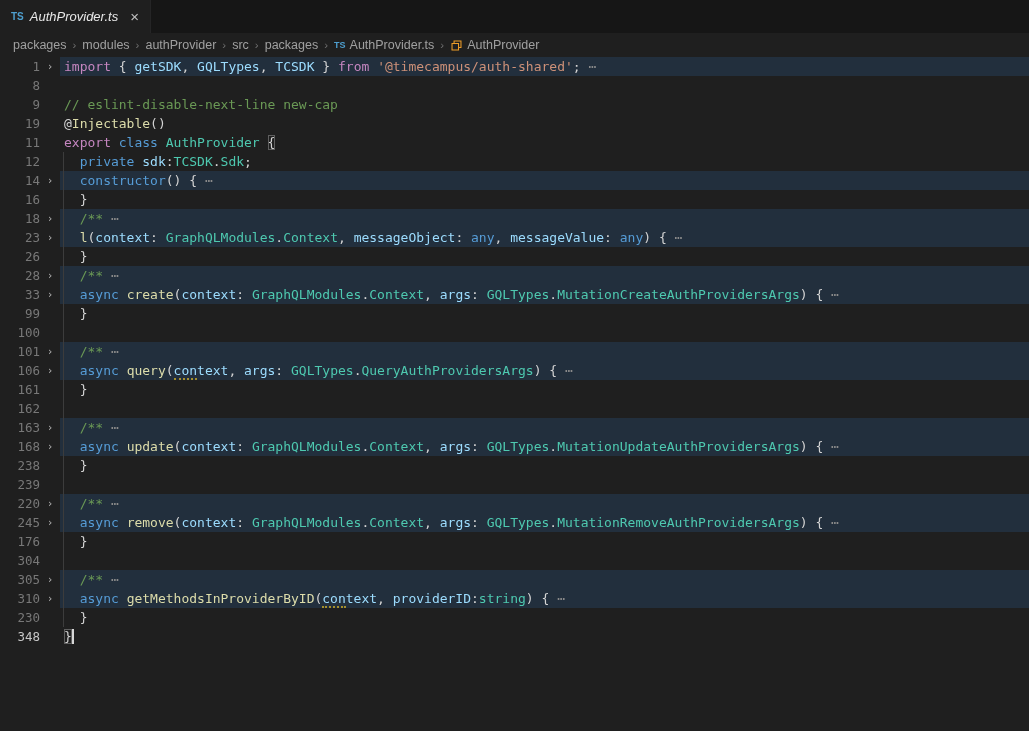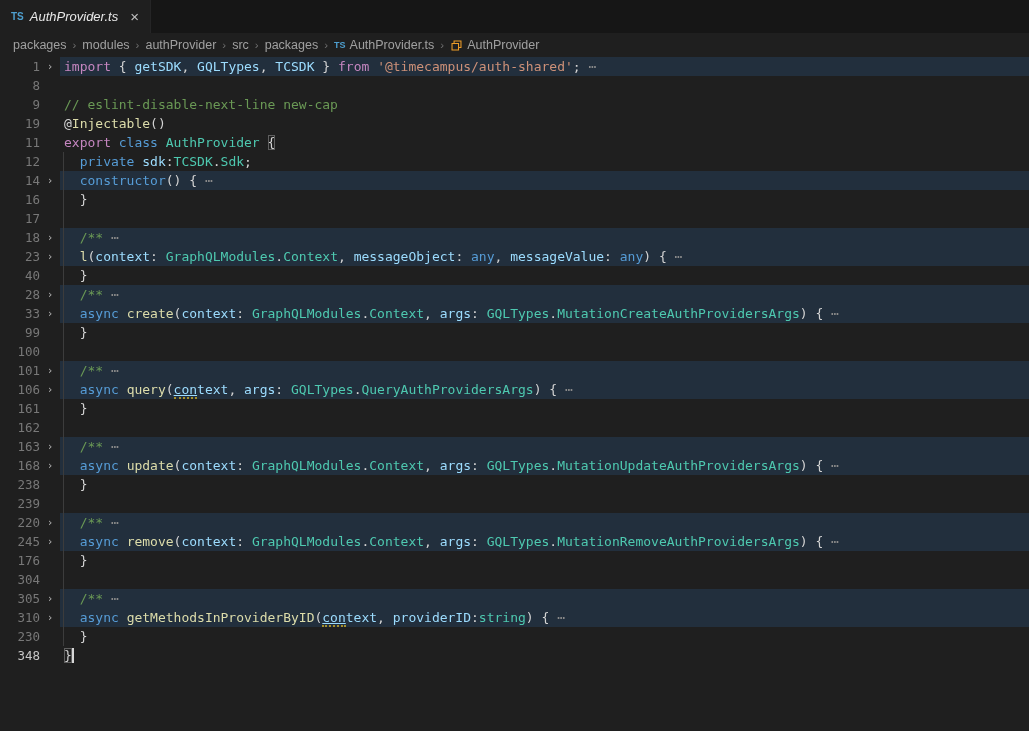--- a/index.html
+++ b/index.html
@@ -35,21 +35,21 @@
   }
   .line { display:flex; height:19px; line-height:19px; white-space:pre; }
   .num  { width:40px; text-align:right; color:#787878; flex:none; font-size:12.5px; }
   .num.active { color:#c6c6c6; }
   .fold { width:20px; flex:none; text-align:center; color:#b4b4b4; font-size:11px; cursor:pointer; }
   .codearea { flex:1; position:relative; padding-left:4px; }
   .line.band .codearea { background:#222f3d; }
   .guide { position:absolute; left:3px; top:0; bottom:0; width:1px; background:#3c3c3c; }
   .tok { position:relative; z-index:1; }
   .tok.b { outline:1px solid #5f5f5f; outline-offset:-1px; }
-  .tok.u { border-bottom:2px dotted #a5902d;text-decoration:underline; }
+  .tok.u { border-bottom:2px dotted #a5902d; }
   .caret {
     display:inline-block; width:2px; height:15px;
     background:#d7d7d7; vertical-align:middle; margin-bottom:3px; margin-left:0px;
   }
 </style>
 </head>
 <body>
 
 <div class="app">
 
@@ -99,24 +99,23 @@
 
   <div class="editor" id="editor">
       <div class="line band"><span class="num">1</span><span class="fold">›</span><span class="codearea"><span class="tok" style="color: rgb(197, 134, 192);">import</span><span class="tok" style="color: rgb(212, 212, 212);"> { </span><span class="tok" style="color: rgb(156, 220, 254);">getSDK</span><span class="tok" style="color: rgb(212, 212, 212);">, </span><span class="tok" style="color: rgb(156, 220, 254);">GQLTypes</span><span class="tok" style="color: rgb(212, 212, 212);">, </span><span class="tok" style="color: rgb(156, 220, 254);">TCSDK</span><span class="tok" style="color: rgb(212, 212, 212);"> } </span><span class="tok" style="color: rgb(197, 134, 192);">from</span><span class="tok" style="color: rgb(212, 212, 212);"> </span><span class="tok" style="color: rgb(206, 145, 120);">'@timecampus/auth-shared'</span><span class="tok" style="color: rgb(212, 212, 212);">; </span><span class="tok" style="color: rgb(138, 138, 138);">⋯</span></span></div>
       <div class="line"><span class="num">8</span><span class="fold"></span><span class="codearea"></span></div>
       <div class="line"><span class="num">9</span><span class="fold"></span><span class="codearea"><span class="tok" style="color: rgb(106, 153, 85);">// eslint-disable-next-line new-cap</span></span></div>
       <div class="line"><span class="num">19</span><span class="fold"></span><span class="codearea"><span class="tok" style="color: rgb(212, 212, 212);">@</span><span class="tok" style="color: rgb(220, 220, 170);">Injectable</span><span class="tok" style="color: rgb(212, 212, 212);">()</span></span></div>
       <div class="line"><span class="num">11</span><span class="fold"></span><span class="codearea"><span class="tok" style="color: rgb(197, 134, 192);">export</span><span class="tok" style="color: rgb(212, 212, 212);"> </span><span class="tok" style="color: rgb(86, 156, 214);">class</span><span class="tok" style="color: rgb(212, 212, 212);"> </span><span class="tok" style="color: rgb(78, 201, 176);">AuthProvider</span><span class="tok" style="color: rgb(212, 212, 212);"> </span><span class="tok b" style="color: rgb(212, 212, 212);">{</span></span></div>
       <div class="line"><span class="num">12</span><span class="fold"></span><span class="codearea"><span class="guide"></span><span class="tok" style="color: rgb(212, 212, 212);">  </span><span class="tok" style="color: rgb(86, 156, 214);">private</span><span class="tok" style="color: rgb(212, 212, 212);"> </span><span class="tok" style="color: rgb(156, 220, 254);">sdk</span><span class="tok" style="color: rgb(212, 212, 212);">:</span><span class="tok" style="color: rgb(78, 201, 176);">TCSDK</span><span class="tok" style="color: rgb(212, 212, 212);">.</span><span class="tok" style="color: rgb(78, 201, 176);">Sdk</span><span class="tok" style="color: rgb(212, 212, 212);">;</span></span></div>
       <div class="line band"><span class="num">14</span><span class="fold">›</span><span class="codearea"><span class="guide"></span><span class="tok" style="color: rgb(212, 212, 212);">  </span><span class="tok" style="color: rgb(86, 156, 214);">constructor</span><span class="tok" style="color: rgb(212, 212, 212);">() { </span><span class="tok" style="color: rgb(138, 138, 138);">⋯</span></span></div>
       <div class="line"><span class="num">16</span><span class="fold"></span><span class="codearea"><span class="guide"></span><span class="tok" style="color: rgb(212, 212, 212);">  }</span></span></div>
-      <div class="line"><span class="num">17</span><span class="fold"></span><span class="codearea"><span class="guide"></span></span></div>
       <div class="line band"><span class="num">18</span><span class="fold">›</span><span class="codearea"><span class="guide"></span><span class="tok" style="color: rgb(212, 212, 212);">  </span><span class="tok" style="color: rgb(106, 153, 85);">/** </span><span class="tok" style="color: rgb(138, 138, 138);">⋯</span></span></div>
       <div class="line band"><span class="num">23</span><span class="fold">›</span><span class="codearea"><span class="guide"></span><span class="tok" style="color: rgb(212, 212, 212);">  </span><span class="tok" style="color: rgb(220, 220, 170);">l</span><span class="tok" style="color: rgb(212, 212, 212);">(</span><span class="tok" style="color: rgb(156, 220, 254);">context</span><span class="tok" style="color: rgb(212, 212, 212);">: </span><span class="tok" style="color: rgb(78, 201, 176);">GraphQLModules</span><span class="tok" style="color: rgb(212, 212, 212);">.</span><span class="tok" style="color: rgb(78, 201, 176);">Context</span><span class="tok" style="color: rgb(212, 212, 212);">, </span><span class="tok" style="color: rgb(156, 220, 254);">messageObject</span><span class="tok" style="color: rgb(212, 212, 212);">: </span><span class="tok" style="color: rgb(86, 156, 214);">any</span><span class="tok" style="color: rgb(212, 212, 212);">, </span><span class="tok" style="color: rgb(156, 220, 254);">messageValue</span><span class="tok" style="color: rgb(212, 212, 212);">: </span><span class="tok" style="color: rgb(86, 156, 214);">any</span><span class="tok" style="color: rgb(212, 212, 212);">) { </span><span class="tok" style="color: rgb(138, 138, 138);">⋯</span></span></div>
-      <div class="line"><span class="num">40</span><span class="fold"></span><span class="codearea"><span class="guide"></span><span class="tok" style="color: rgb(212, 212, 212);">  }</span></span></div>
+      <div class="line"><span class="num">26</span><span class="fold"></span><span class="codearea"><span class="guide"></span><span class="tok" style="color: rgb(212, 212, 212);">  }</span></span></div>
       <div class="line band"><span class="num">28</span><span class="fold">›</span><span class="codearea"><span class="guide"></span><span class="tok" style="color: rgb(212, 212, 212);">  </span><span class="tok" style="color: rgb(106, 153, 85);">/** </span><span class="tok" style="color: rgb(138, 138, 138);">⋯</span></span></div>
       <div class="line band"><span class="num">33</span><span class="fold">›</span><span class="codearea"><span class="guide"></span><span class="tok" style="color: rgb(212, 212, 212);">  </span><span class="tok" style="color: rgb(86, 156, 214);">async</span><span class="tok" style="color: rgb(212, 212, 212);"> </span><span class="tok" style="color: rgb(220, 220, 170);">create</span><span class="tok" style="color: rgb(212, 212, 212);">(</span><span class="tok" style="color: rgb(156, 220, 254);">context</span><span class="tok" style="color: rgb(212, 212, 212);">: </span><span class="tok" style="color: rgb(78, 201, 176);">GraphQLModules</span><span class="tok" style="color: rgb(212, 212, 212);">.</span><span class="tok" style="color: rgb(78, 201, 176);">Context</span><span class="tok" style="color: rgb(212, 212, 212);">, </span><span class="tok" style="color: rgb(156, 220, 254);">args</span><span class="tok" style="color: rgb(212, 212, 212);">: </span><span class="tok" style="color: rgb(78, 201, 176);">GQLTypes</span><span class="tok" style="color: rgb(212, 212, 212);">.</span><span class="tok" style="color: rgb(78, 201, 176);">MutationCreateAuthProvidersArgs</span><span class="tok" style="color: rgb(212, 212, 212);">) { </span><span class="tok" style="color: rgb(138, 138, 138);">⋯</span></span></div>
       <div class="line"><span class="num">99</span><span class="fold"></span><span class="codearea"><span class="guide"></span><span class="tok" style="color: rgb(212, 212, 212);">  }</span></span></div>
       <div class="line"><span class="num">100</span><span class="fold"></span><span class="codearea"><span class="guide"></span></span></div>
       <div class="line band"><span class="num">101</span><span class="fold">›</span><span class="codearea"><span class="guide"></span><span class="tok" style="color: rgb(212, 212, 212);">  </span><span class="tok" style="color: rgb(106, 153, 85);">/** </span><span class="tok" style="color: rgb(138, 138, 138);">⋯</span></span></div>
       <div class="line band"><span class="num">106</span><span class="fold">›</span><span class="codearea"><span class="guide"></span><span class="tok" style="color: rgb(212, 212, 212);">  </span><span class="tok" style="color: rgb(86, 156, 214);">async</span><span class="tok" style="color: rgb(212, 212, 212);"> </span><span class="tok" style="color: rgb(220, 220, 170);">query</span><span class="tok" style="color: rgb(212, 212, 212);">(</span><span class="tok u" style="color: rgb(156, 220, 254);">con</span><span class="tok" style="color: rgb(156, 220, 254);">text</span><span class="tok" style="color: rgb(212, 212, 212);">, </span><span class="tok" style="color: rgb(156, 220, 254);">args</span><span class="tok" style="color: rgb(212, 212, 212);">: </span><span class="tok" style="color: rgb(78, 201, 176);">GQLTypes</span><span class="tok" style="color: rgb(212, 212, 212);">.</span><span class="tok" style="color: rgb(78, 201, 176);">QueryAuthProvidersArgs</span><span class="tok" style="color: rgb(212, 212, 212);">) { </span><span class="tok" style="color: rgb(138, 138, 138);">⋯</span></span></div>
       <div class="line"><span class="num">161</span><span class="fold"></span><span class="codearea"><span class="guide"></span><span class="tok" style="color: rgb(212, 212, 212);">  }</span></span></div>
       <div class="line"><span class="num">162</span><span class="fold"></span><span class="codearea"><span class="guide"></span></span></div>
       <div class="line band"><span class="num">163</span><span class="fold">›</span><span class="codearea"><span class="guide"></span><span class="tok" style="color: rgb(212, 212, 212);">  </span><span class="tok" style="color: rgb(106, 153, 85);">/** </span><span class="tok" style="color: rgb(138, 138, 138);">⋯</span></span></div>
       <div class="line band"><span class="num">168</span><span class="fold">›</span><span class="codearea"><span class="guide"></span><span class="tok" style="color: rgb(212, 212, 212);">  </span><span class="tok" style="color: rgb(86, 156, 214);">async</span><span class="tok" style="color: rgb(212, 212, 212);"> </span><span class="tok" style="color: rgb(220, 220, 170);">update</span><span class="tok" style="color: rgb(212, 212, 212);">(</span><span class="tok" style="color: rgb(156, 220, 254);">context</span><span class="tok" style="color: rgb(212, 212, 212);">: </span><span class="tok" style="color: rgb(78, 201, 176);">GraphQLModules</span><span class="tok" style="color: rgb(212, 212, 212);">.</span><span class="tok" style="color: rgb(78, 201, 176);">Context</span><span class="tok" style="color: rgb(212, 212, 212);">, </span><span class="tok" style="color: rgb(156, 220, 254);">args</span><span class="tok" style="color: rgb(212, 212, 212);">: </span><span class="tok" style="color: rgb(78, 201, 176);">GQLTypes</span><span class="tok" style="color: rgb(212, 212, 212);">.</span><span class="tok" style="color: rgb(78, 201, 176);">MutationUpdateAuthProvidersArgs</span><span class="tok" style="color: rgb(212, 212, 212);">) { </span><span class="tok" style="color: rgb(138, 138, 138);">⋯</span></span></div>

